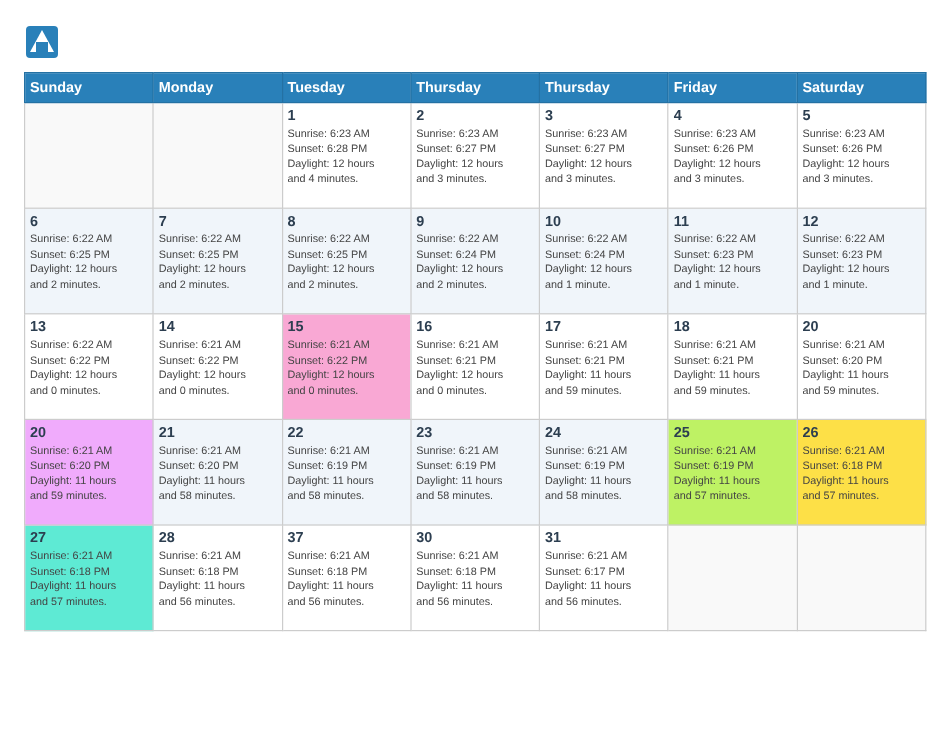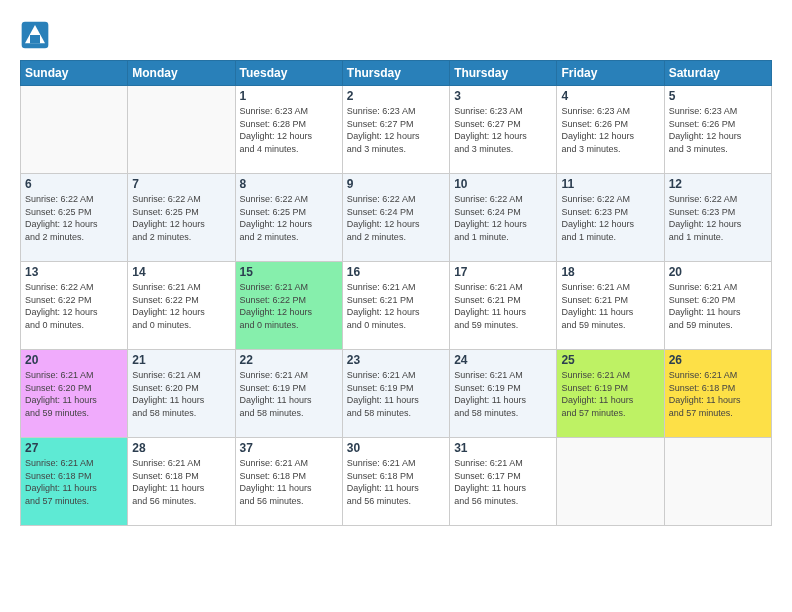--- a/index.html
+++ b/index.html
@@ -235,21 +235,21 @@
 Daylight: 12 hours
 and 0 minutes.</div>
           </td>
           <td style="background: rgb(255, 255, 255);">
             <span class="day-num">14</span>
             <div class="day-info" style="white-space: pre-line;">Sunrise: 6:21 AM
 Sunset: 6:22 PM
 Daylight: 12 hours
 and 0 minutes.</div>
           </td>
-          <td style="background: #86efac;">
+          <td style="background: #f9a8d4;">
             <span class="day-num">15</span>
             <div class="day-info" style="white-space: pre-line;">Sunrise: 6:21 AM
 Sunset: 6:22 PM
 Daylight: 12 hours
 and 0 minutes.</div>
           </td>
           <td style="background: rgb(255, 255, 255);">
             <span class="day-num">16</span>
             <div class="day-info" style="white-space: pre-line;">Sunrise: 6:21 AM
 Sunset: 6:21 PM

